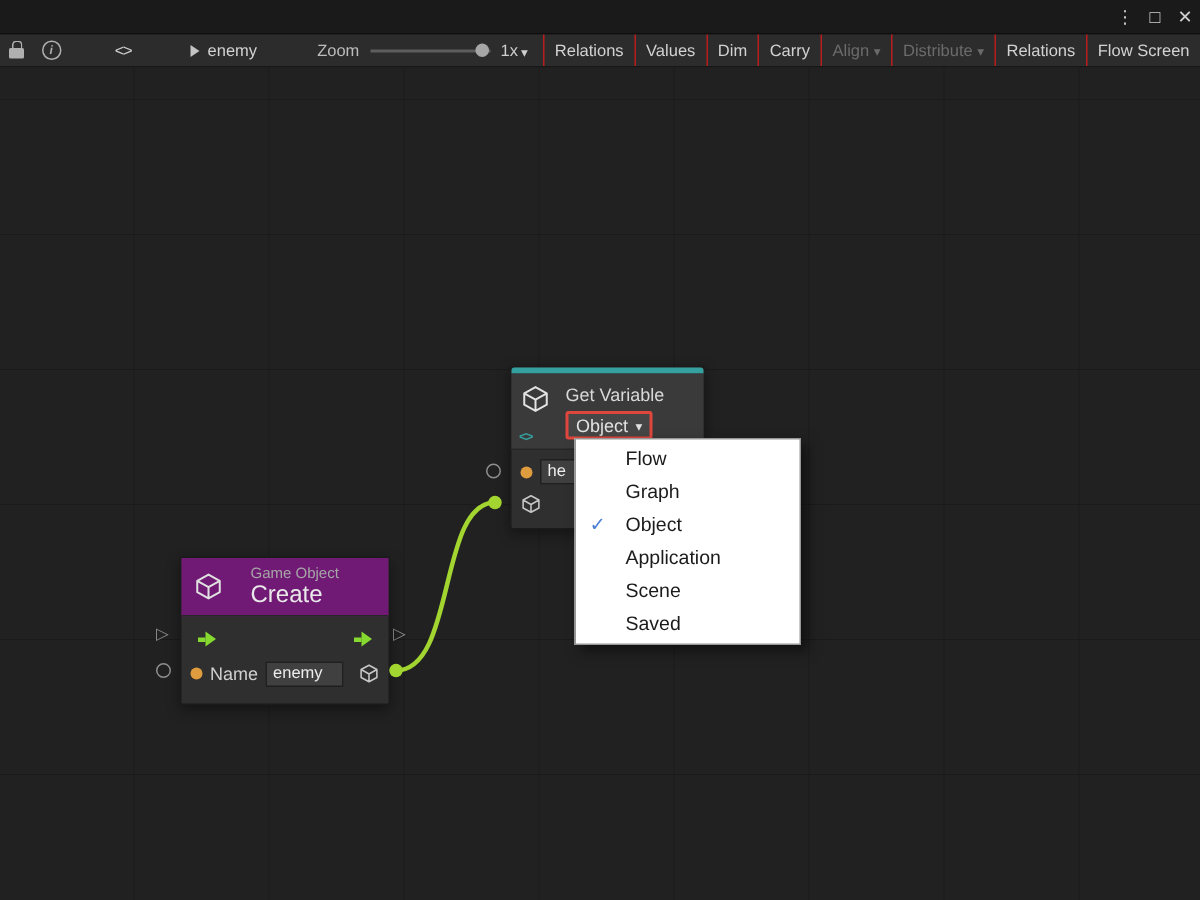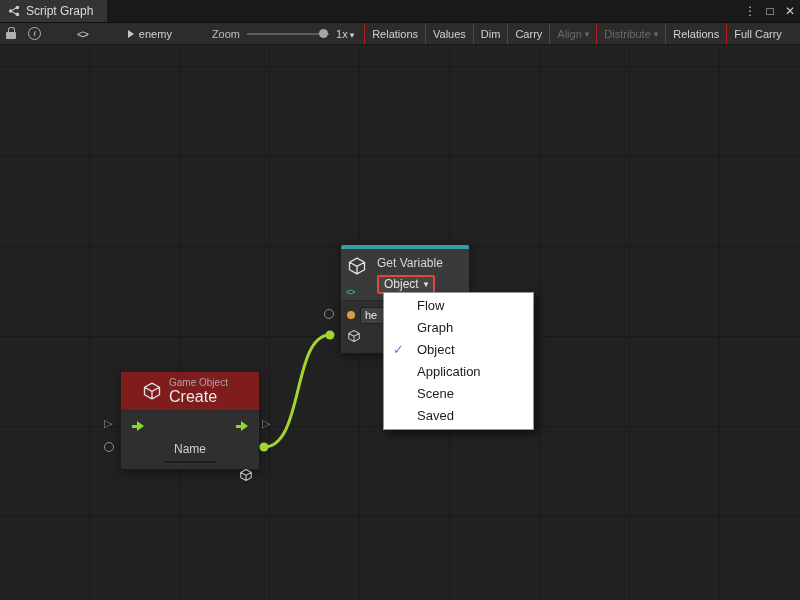--- a/index.html
+++ b/index.html
@@ -41,55 +41,46 @@
   
   .node{position:absolute;z-index:2;border:1px solid #1b1b1b;border-radius:2px;background:#2f2f2f;box-shadow:0 3px 9px rgba(0,0,0,.4);}
   .accent-strip{height:4px;background:var(--accent-teal,#35a0a0);border-radius:2px 2px 0 0;}
   .gv-header{display:flex;gap:6px;padding:7px 6px 6px 6px;background:#3a3a3a;border-bottom:1px solid #262626;}
   .gv-icon{position:relative;width:24px;color:#e2e2e2;}
   .code-badge{position:absolute;left:-1px;bottom:-3px;color:var(--accent-teal,#35a0a0);font-size:9px;font-weight:bold;letter-spacing:-1px;}
   .gv-title{font-size:12px;color:#d8d8d8;margin-bottom:4px;}
   .kind-btn{display:inline-flex;align-items:center;gap:5px;background:#464646;border:2px solid var(--selection-red,#e0473c);border-radius:2px;color:#e2e2e2;font-size:12px;height:19px;padding:0 5px;font-family:"Liberation Sans",sans-serif;}
   .gv-body{padding:4px 6px 6px 6px;}
   .gv-row{display:flex;align-items:center;gap:5px;height:21px;color:#c8c8c8;}
-  .cr-header{display:flex;align-items:center;gap:7px;padding:5px 21px;background:#7f1d1d;border-bottom:1px solid #262626;height:28px;color:#e2e2e2;}
+  .cr-header{display:flex;align-items:center;gap:18px;padding:5px 8px;background:#701a75;border-bottom:1px solid #262626;height:28px;color:#e2e2e2;}
   .cr-cat{font-size:10px;color:#a6a6a6;}
   .cr-title{font-size:16px;color:#e9e9e9;}
   .cr-body{padding:4px 6px 8px 6px;}
   .flow-row{display:flex;justify-content:space-between;align-items:center;height:22px;padding:0 5px;}
-  .cr-row{display:flex;align-items:center;gap:5px;height:24px;color:#cfcfcf;flex-direction:column;}
+  .cr-row{display:flex;align-items:center;gap:5px;height:24px;color:#cfcfcf;}
   .port-label{font-size:12px;color:#cfcfcf;}
   .inline-field{background:#404040;border:1px solid #1f1f1f;color:#ededed;font-size:11px;height:15px;line-height:15px;padding:0 4px;overflow:hidden;white-space:nowrap;}
   .dot{width:8px;height:8px;border-radius:50%;}
   .dot.orange{background:var(--port-orange,#df9c3f);}
   .flow-arrow{display:inline-flex;align-items:center;}
   .flow-arrow .tail{width:5px;height:3px;background:var(--flow-green,#86da2f);}
   .flow-arrow .head{width:0;height:0;border-top:5px solid transparent;border-bottom:5px solid transparent;border-left:7px solid var(--flow-green,#86da2f);}
   .cube-sm{color:#c6c6c6;margin-left:auto;display:flex;}
   
   .out-circle{position:absolute;z-index:2;width:8px;height:8px;border:1px solid #8f8f8f;border-radius:50%;}
   .out-tri{position:absolute;z-index:2;color:#8f8f8f;font-size:11px;line-height:11px;}
   
   .menu{position:absolute;left:383px;top:247px;width:149px;z-index:10;background:#ffffff;border:1px solid #979797;box-shadow:4px 4px 8px rgba(0,0,0,.5);padding:2px 0;}
   .menu-item{position:relative;height:22px;line-height:22px;padding-left:33px;font-size:13px;color:#1b1b1b;}
   .menu-item .check{position:absolute;left:9px;top:0;color:var(--check-blue,#4a7fd4);font-size:13px;}
 </style>
 </head>
 <body>
 
 <div class="titlebar">
-  <div class="tab">
-    <svg width="12" height="12" viewBox="0 0 12 12">
-      <path d="M4 5.4 L8 3 M4 6.6 L8 9" stroke="#cccccc" stroke-width="1.1" fill="none"></path>
-      <circle cx="2.6" cy="6" r="1.8" fill="#cccccc"></circle>
-      <circle cx="9.4" cy="2.6" r="1.8" fill="#cccccc"></circle>
-      <circle cx="9.4" cy="9.4" r="1.8" fill="#cccccc"></circle>
-    </svg>
-    <span>Script Graph</span>
-  </div>
   <div class="win-controls">
     <span class="wc">⋮</span>
     <span class="wc">□</span>
     <span class="wc">✕</span>
   </div>
 </div>
 
 <div class="toolbar">
   <span class="lock"></span>
   <span class="info-icon">i</span>
@@ -124,21 +115,21 @@
       <span class="dd-arrow">▾</span>
     </div>
     <div class="tb-btn disabled">
       <span>Distribute</span>
       <span class="dd-arrow">▾</span>
     </div>
     <div class="tb-btn">
       <span>Relations</span>
     </div>
     <div class="tb-btn">
-      <span>Full Carry</span>
+      <span>Flow Screen</span>
     </div>
   </div>
 </div>
 
 <div class="canvas">
 
   <svg class="wire-layer" width="800" height="556" viewBox="0 0 800 556">
     <path d="M264 402 C 304 402, 292 290, 330 290" fill="none" style="stroke:var(--wire,#a3d531)" stroke-width="3"></path>
     <circle cx="264" cy="402" r="4.5" style="fill:var(--wire,#a3d531)"></circle>
     <circle cx="330" cy="290" r="4.5" style="fill:var(--wire,#a3d531)"></circle>

